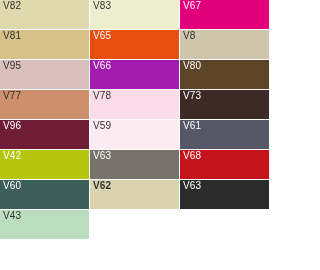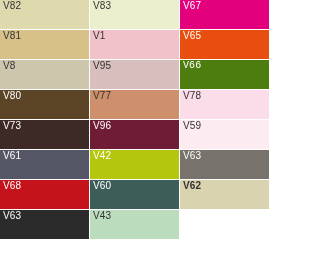--- a/index.html
+++ b/index.html
@@ -50,33 +50,30 @@
     </div>
     <div class="swatch" style="background: rgb(236, 239, 205);">
       <span class="swatch-label" style="color: rgb(51, 51, 51);">V83</span>
     </div>
     <div class="swatch" style="background: rgb(226, 0, 125);">
       <span class="swatch-label" style="color: rgb(255, 255, 255);">V67</span>
     </div>
     <div class="swatch" style="background: rgb(216, 193, 137);">
       <span class="swatch-label" style="color: rgb(51, 51, 51);">V81</span>
     </div>
-    <div class="swatch" style="background: rgb(242, 194, 202);">
-      <span class="swatch-label" style="color: rgb(51, 51, 51);">V1</span>
-    </div>
     <div class="swatch" style="background: rgb(232, 78, 15);">
       <span class="swatch-label" style="color: rgb(255, 255, 255);">V65</span>
     </div>
     <div class="swatch" style="background: rgb(206, 197, 173);">
       <span class="swatch-label" style="color: rgb(51, 51, 51);">V8</span>
     </div>
     <div class="swatch" style="background: rgb(216, 191, 189);">
       <span class="swatch-label" style="color: rgb(51, 51, 51);">V95</span>
     </div>
-    <div class="swatch" style="background: #4d7c0f; font-family: Liberation Mono, monospace;">
+    <div class="swatch" style="background: #a21caf;">
       <span class="swatch-label" style="color: rgb(255, 255, 255);">V66</span>
     </div>
     <div class="swatch" style="background: rgb(92, 68, 38);">
       <span class="swatch-label" style="color: rgb(255, 255, 255);">V80</span>
     </div>
     <div class="swatch" style="background: rgb(205, 143, 108);">
       <span class="swatch-label" style="color: rgb(51, 51, 51);">V77</span>
     </div>
     <div class="swatch" style="background: rgb(251, 220, 233);">
       <span class="swatch-label" style="color: rgb(51, 51, 51); text-align: center;">V78</span>

